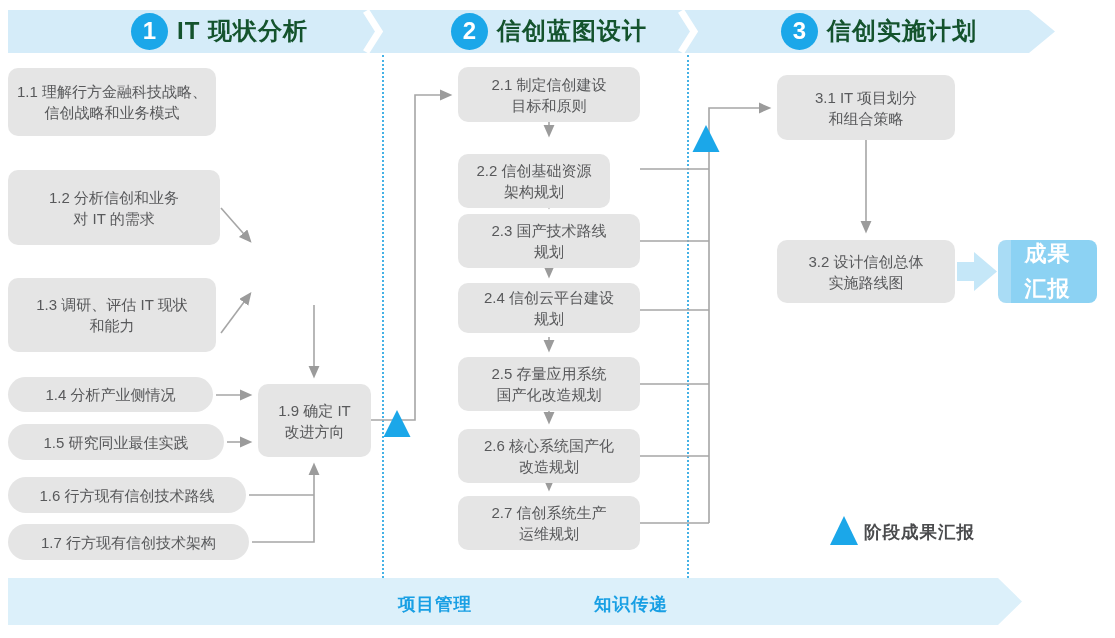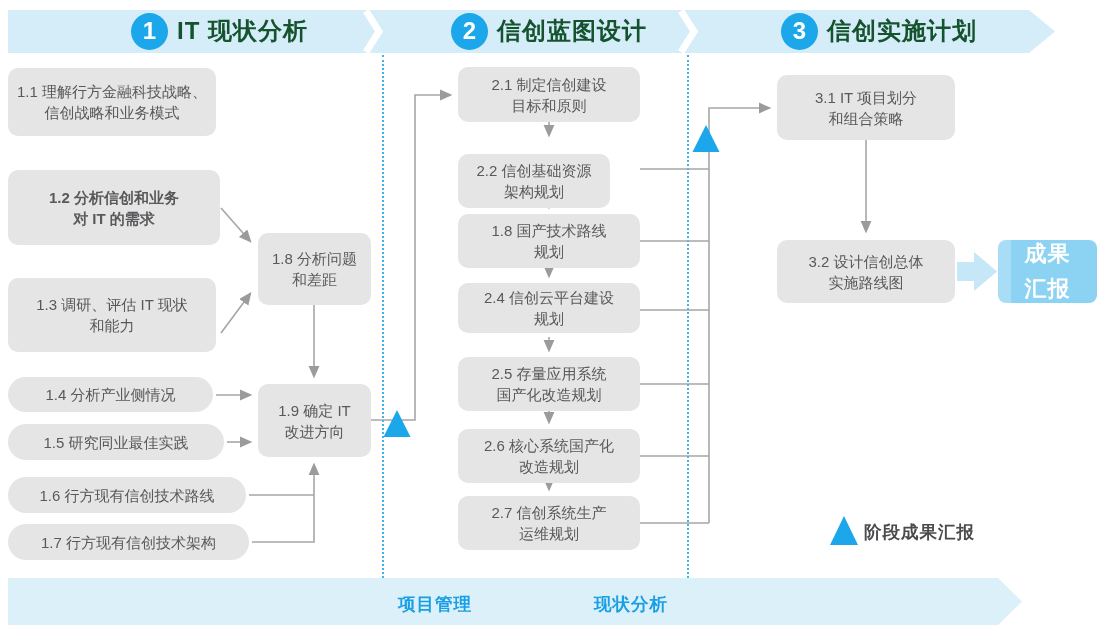--- a/index.html
+++ b/index.html
@@ -118,38 +118,36 @@
     <polygon points="397,410 410.5,437 383.5,437" fill="#1BA7E9"></polygon>
     <polygon points="706,125 719.5,152 692.5,152" fill="#1BA7E9"></polygon>
 
     <polygon points="844,516 858,545 830,545" fill="#1BA7E9"></polygon>
 
     <polygon points="957,262 974,262 974,252 997,271.5 974,291 974,281 957,281" fill="#C5E7F8"></polygon>
   </svg>
 
   <div class="box r10" style="left:8px;top:68px;width:208px;height:68px;">1.1 理解行方金融科技战略、
 信创战略和业务模式</div>
-  <div class="box r10" style="left:8px;top:170px;width:212px;height:75px;font-weight:bold;">1.2 分析信创和业务
+  <div class="box r10" style="left:8px;top:170px;width:212px;height:75px;">1.2 分析信创和业务
 对 IT 的需求</div>
   <div class="box r10" style="left:8px;top:278px;width:208px;height:74px;">1.3 调研、评估 IT 现状
 和能力</div>
   <div class="box rpill" style="left:8px;top:377px;width:205px;height:35px;">1.4 分析产业侧情况</div>
   <div class="box rpill" style="left:8px;top:424px;width:216px;height:36px;">1.5 研究同业最佳实践</div>
   <div class="box rpill" style="left:8px;top:477px;width:238px;height:36px;">1.6 行方现有信创技术路线</div>
   <div class="box rpill" style="left:8px;top:524px;width:241px;height:36px;">1.7 行方现有信创技术架构</div>
-  <div class="box r10" style="left:258px;top:233px;width:113px;height:72px;">1.8 分析问题
-和差距</div>
   <div class="box r10" style="left:258px;top:384px;width:113px;height:73px;">1.9 确定 IT
 改进方向</div>
 
   <div class="box r10" style="left:458px;top:67px;width:182px;height:55px;">2.1 制定信创建设
 目标和原则</div>
   <div class="box r10" style="left:458px;top:142px;width:152px;height:54px;margin-top:12px;">2.2 信创基础资源
 架构规划</div>
-  <div class="box r10" style="left:458px;top:214px;width:182px;height:54px;">1.8 国产技术路线
+  <div class="box r10" style="left:458px;top:214px;width:182px;height:54px;">2.3 国产技术路线
 规划</div>
   <div class="box r10" style="left:458px;top:283px;width:182px;height:50px;">2.4 信创云平台建设
 规划</div>
   <div class="box r10" style="left:458px;top:357px;width:182px;height:54px;">2.5 存量应用系统
 国产化改造规划</div>
   <div class="box r10" style="left:458px;top:429px;width:182px;height:54px;">2.6 核心系统国产化
 改造规划</div>
   <div class="box r10" style="left:458px;top:496px;width:182px;height:54px;">2.7 信创系统生产
 运维规划</div>
 
@@ -158,15 +156,15 @@
   <div class="box r10" style="left:777px;top:240px;width:178px;height:63px;">3.2 设计信创总体
 实施路线图</div>
 
   <div class="result-box">成果
 汇报</div>
 
   <div class="legend-label">阶段成果汇报</div>
 
   <div class="bottom-banner"></div>
   <div class="footer-label" style="left:398px;">项目管理</div>
-  <div class="footer-label" style="left:594px;">现状分析</div>
+  <div class="footer-label" style="left:594px;">知识传递</div>
 
 </div>
 
 </body></html>

